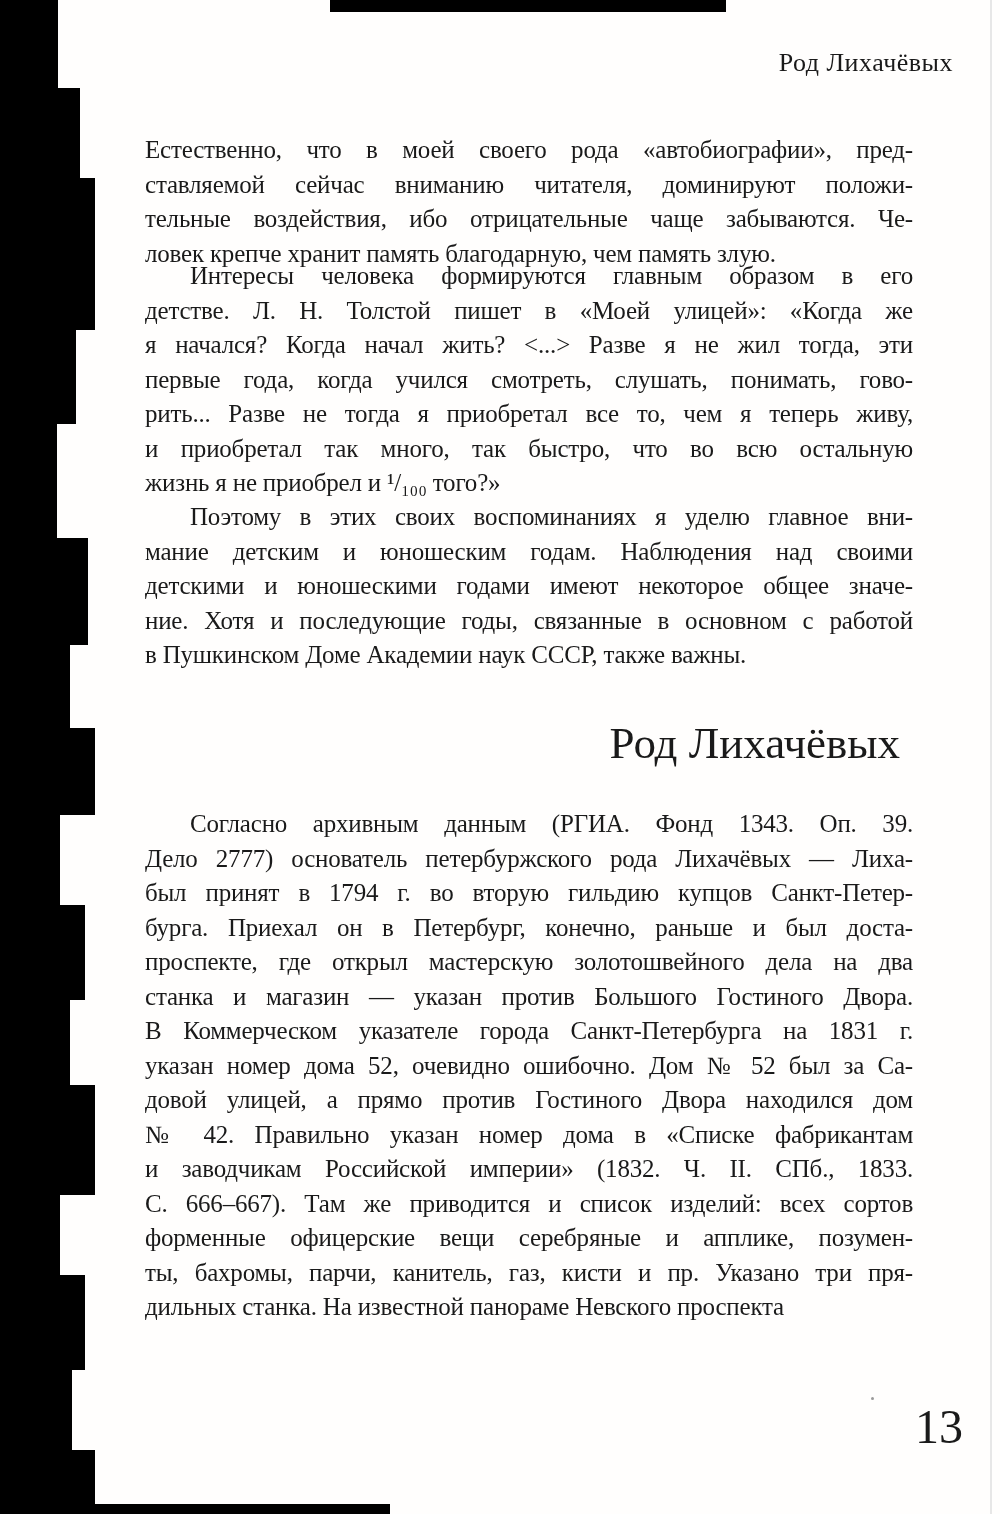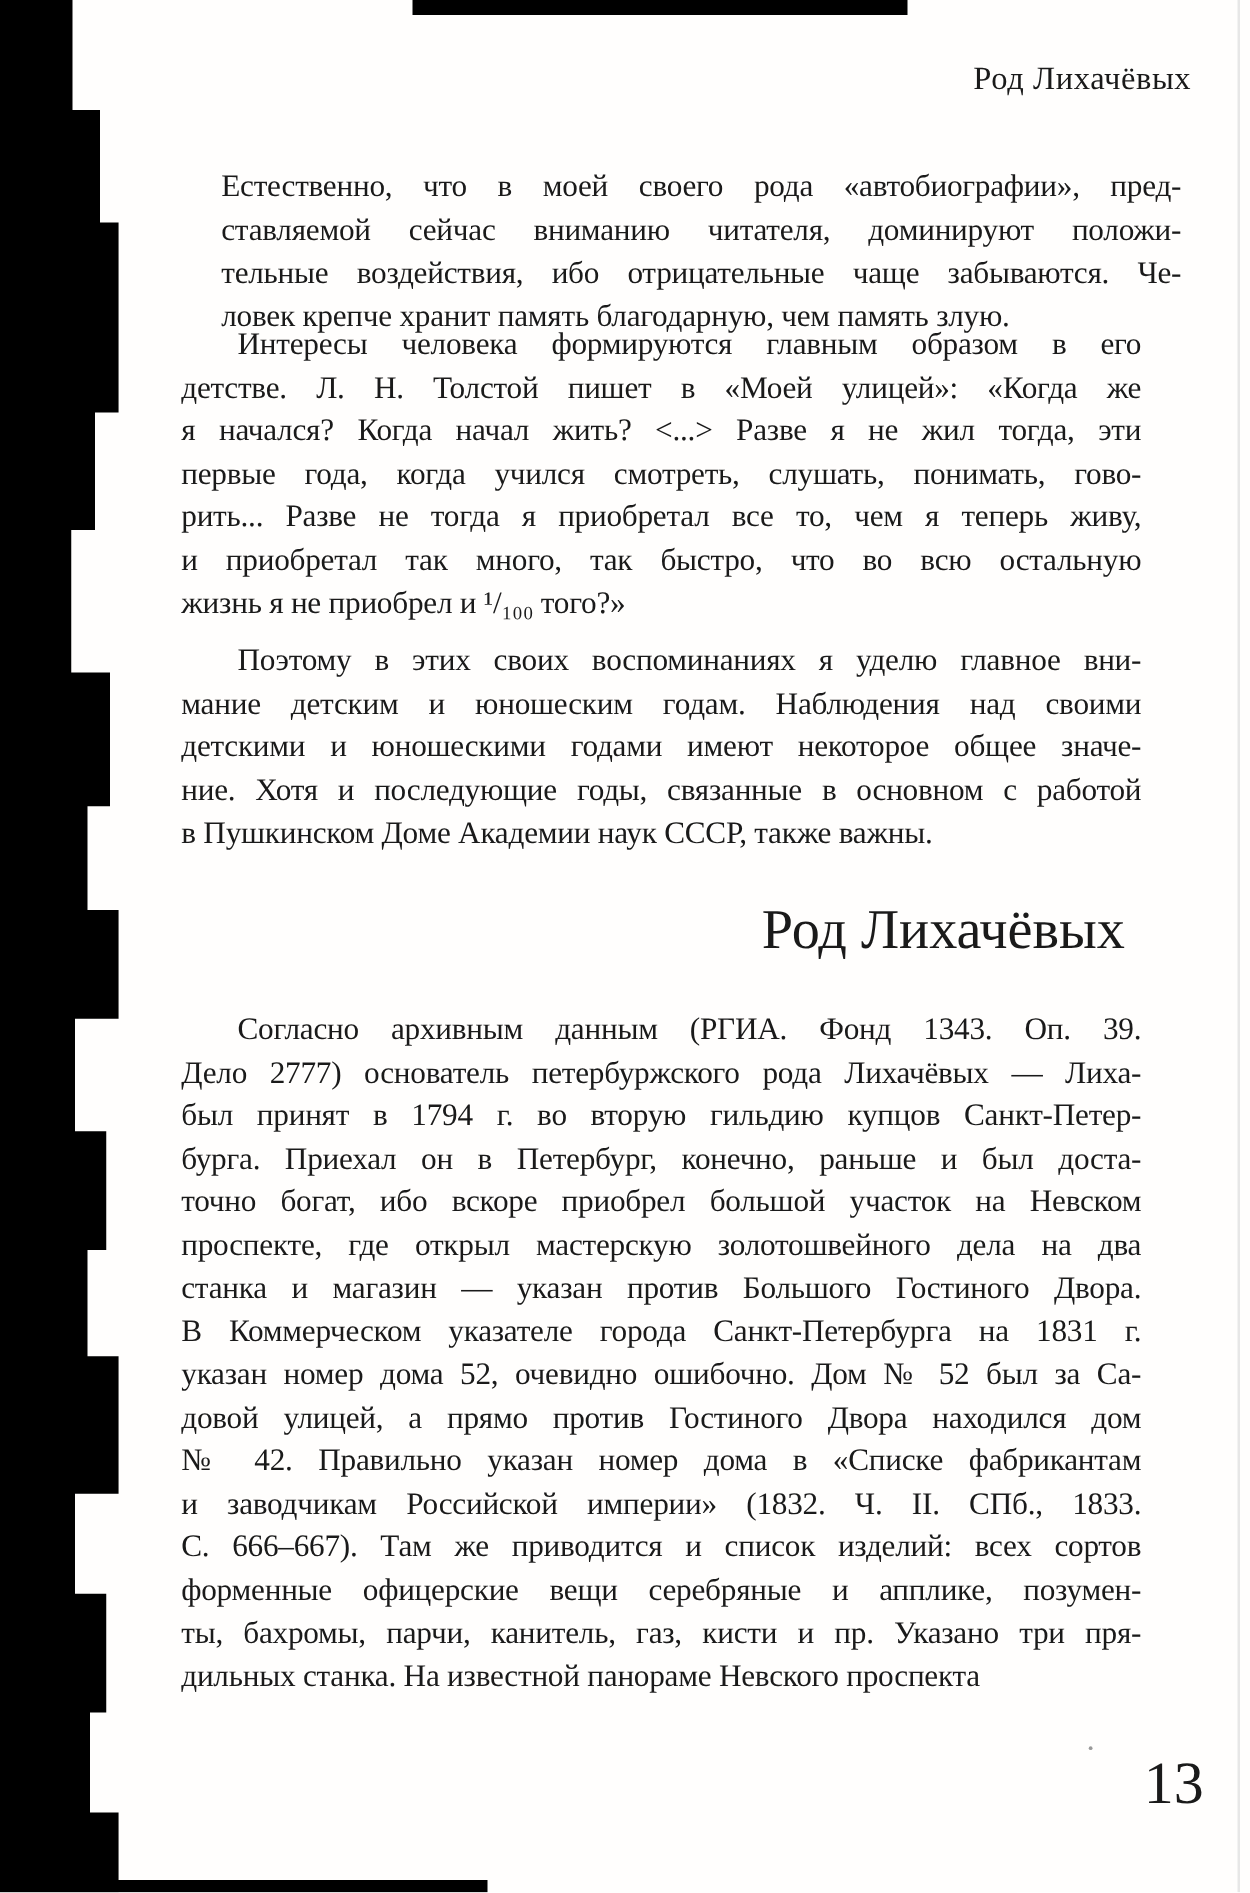--- a/index.html
+++ b/index.html
@@ -25,23 +25,23 @@
   }
   .scan-top { position: absolute; left: 330px; top: 0; width: 396px; height: 12px; background: #000; }
   .scan-bottom { position: absolute; left: 0; bottom: 0; width: 390px; height: 10px; background: #000; }
   .page-edge-line { position: absolute; left: 990px; top: 0; width: 2px; height: 1514px; background: #e7e7e7; }
 
   .running-head {
     position: absolute; top: 48px; right: 47px;
     font-size: 26px; line-height: 30px; letter-spacing: 0.5px;
   }
   .textcol { position: absolute; left: 145px; width: 768px; }
-  .p1 { top: 133px; margin-left: 32px; }
+  .p1 { top: 133px; }
   .p2 { top: 259px; }
-  .p3 { top: 512px; }
+  .p3 { top: 500px; }
   .p4 { top: 807px; }
   .line {
     height: 34.5px; line-height: 34.5px;
     font-size: 25px; letter-spacing: -0.2px;
     text-align: justify; text-align-last: justify;
     white-space: normal;
   }
   .line.last { text-align-last: left; }
   .para[data-indent="true"] .line:first-child { text-indent: 45px; }
 
@@ -98,21 +98,20 @@
 
   <div class="section-heading">
     <span class="inner">Род Лихачёвых</span>
   </div>
 
   <div class="textcol para p4" data-indent="true">
       <div class="line">Согласно архивным данным (РГИА. Фонд 1343. Оп. 39.</div>
       <div class="line">Дело 2777) основатель петербуржского рода Лихачёвых — Лиха-</div>
       <div class="line">был принят в 1794 г. во вторую гильдию купцов Санкт-Петер-</div>
       <div class="line">бурга. Приехал он в Петербург, конечно, раньше и был доста-</div>
-      <div class="line">точно богат, ибо вскоре приобрел большой участок на Невском</div>
       <div class="line">проспекте, где открыл мастерскую золотошвейного дела на два</div>
       <div class="line">станка и магазин — указан против Большого Гостиного Двора.</div>
       <div class="line">В Коммерческом указателе города Санкт-Петербурга на 1831 г.</div>
       <div class="line">указан номер дома 52, очевидно ошибочно. Дом № 52 был за Са-</div>
       <div class="line">довой улицей, а прямо против Гостиного Двора находился дом</div>
       <div class="line">№ 42. Правильно указан номер дома в «Списке фабрикантам</div>
       <div class="line">и заводчикам Российской империи» (1832. Ч. II. СПб., 1833.</div>
       <div class="line">С. 666–667). Там же приводится и список изделий: всех сортов</div>
       <div class="line">форменные офицерские вещи серебряные и апплике, позумен-</div>
       <div class="line">ты, бахромы, парчи, канитель, газ, кисти и пр. Указано три пря-</div>

